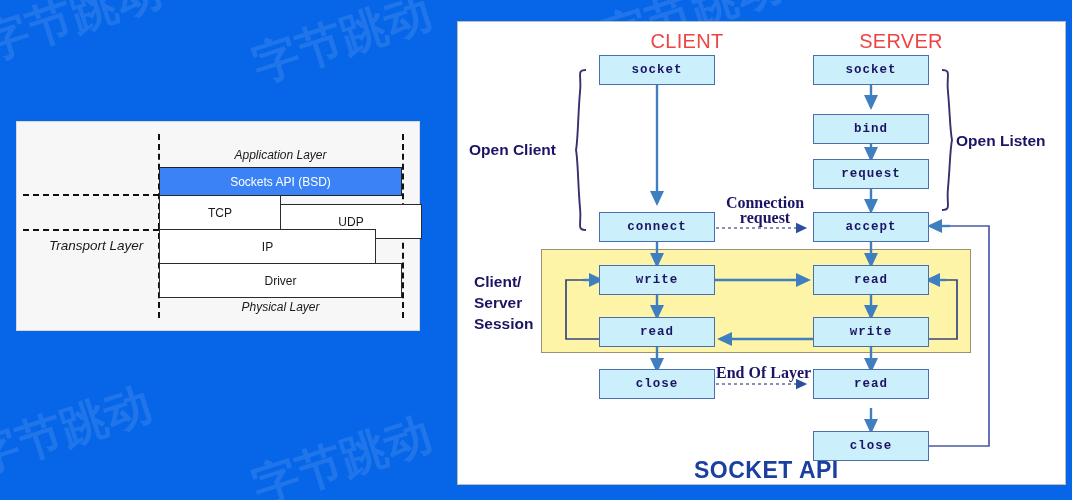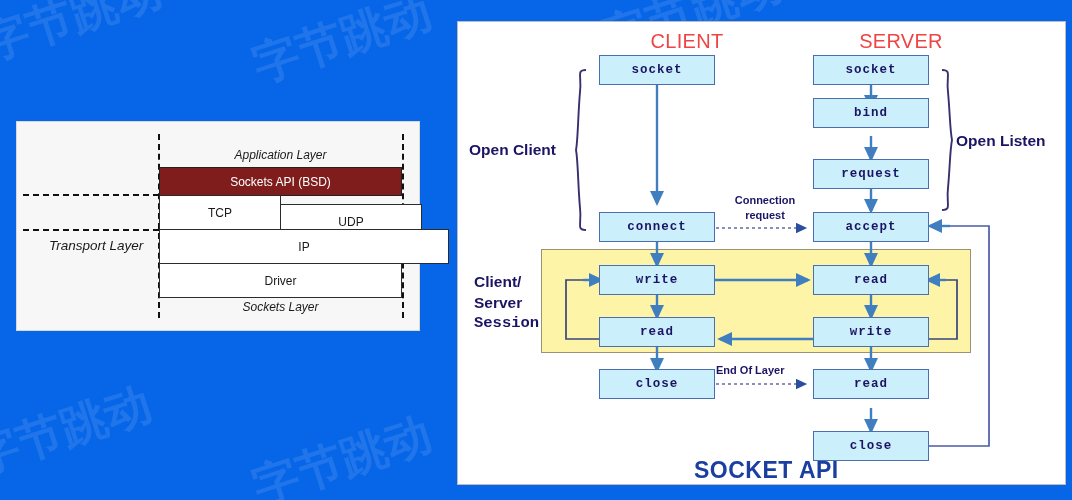--- a/index.html
+++ b/index.html
@@ -66,21 +66,21 @@
     align-items: center;
     justify-content: center;
     font-family: "Liberation Sans", sans-serif;
     color: #1a1a1a;
     background: #ffffff;
     border: 1px solid #2b2b2b;
     font-size: 12px;
   }
   .sbox.nb { border: none; background: transparent; }
   .sbox.dark {
-    background: #7f1d1d;
+    background: #3b82f6;
     color: #ffffff;
     border: 1px solid #222222;
   }
   .sbox.ital { font-style: italic; }
   .s-lab {
     position: absolute;
     font-style: italic;
     font-size: 13.5px;
     color: #1a1a1a;
     display: flex;
@@ -145,21 +145,21 @@
   }
 
   .annot {
     position: absolute;
     font-size: 15.5px;
     font-weight: bold;
     color: #1b1464;
     line-height: 1.12;
     z-index: 8;
   }
-  .annot.small { font-size: 11px; }
+  .annot.small { font-size: 16px; font-family: Liberation Serif, serif; }
 
   .title-api {
     position: absolute;
     font-size: 23px;
     font-weight: bold;
     color: #1b3fa0;
     letter-spacing: 0.5px;
   }
 
   svg.wires { position: absolute; inset: 0; width: 100%; height: 100%; z-index: 4; }
@@ -189,25 +189,25 @@
 
       <div class="s-lab" style="left:32px; top:78px; height:28px;margin-top:31px;">Transport Layer</div>
 
       <div class="sbox nb ital" style="left:142px; top:20px; width:243px; height:26px;">Application Layer</div>
 
       <div class="sbox dark" style="left:142px; top:45px; width:243px; height:29px;">Sockets API (BSD)</div>
 
       <div class="sbox" style="left:142px; top:73px; width:122px; height:35px;">TCP</div>
       <div class="sbox" style="left:263px; top:82px; width:142px; height:35px;">UDP</div>
 
-      <div class="sbox" style="left:142px; top:107px; width:290px; height:35px;">IP</div>
+      <div class="sbox" style="left:142px; top:107px; width:217px; height:35px;">IP</div>
 
       <div class="sbox" style="left:142px; top:141px; width:243px; height:35px;">Driver</div>
 
-      <div class="sbox nb ital" style="left:142px; top:172px; width:243px; height:26px;">Sockets Layer</div>
+      <div class="sbox nb ital" style="left:142px; top:172px; width:243px; height:26px;">Physical Layer</div>
     </div>
   </div>
 
   <div id="flow-panel">
     <div id="flow-inner">
 
       <div class="sessionbox" style="left:83px; top:227px; width:430px; height:104px;"></div>
 
       <svg class="wires" viewBox="0 0 607 462" preserveAspectRatio="none">
         <defs>
@@ -259,38 +259,38 @@
       <div class="hdr" style="left:171px; top:8px; width:116px; text-align:center;">CLIENT</div>
       <div class="hdr" style="left:385px; top:8px; width:116px; text-align:center;">SERVER</div>
 
       <div class="nodebox" style="left:141px; top:33px;">socket</div>
       <div class="nodebox" style="left:141px; top:190px;">connect</div>
       <div class="nodebox" style="left:141px; top:243px;">write</div>
       <div class="nodebox" style="left:141px; top:295px;">read</div>
       <div class="nodebox" style="left:141px; top:347px;">close</div>
 
       <div class="nodebox" style="left:355px; top:33px;">socket</div>
-      <div class="nodebox" style="left:355px; top:76px;">bind</div>
+      <div class="nodebox" style="left:355px; top:92px;">bind</div>
       <div class="nodebox" style="left:355px; top:137px;">request</div>
       <div class="nodebox" style="left:355px; top:190px;">accept</div>
       <div class="nodebox" style="left:355px; top:243px;">read</div>
       <div class="nodebox" style="left:355px; top:295px;">write</div>
       <div class="nodebox" style="left:355px; top:347px;">read</div>
       <div class="nodebox" style="left:355px; top:409px;">close</div>
 
       <div class="annot" style="left:11px; top:119px;">Open Client</div>
 
       <div class="annot" style="left:498px; top:110px;">Open Listen</div>
 
       <div class="annot small" style="left:261px; top:172px; width:92px; text-align:center;">Connection</div>
       <div class="annot small" style="left:261px; top:187px; width:92px; text-align:center;">request</div>
 
       <div class="annot" style="left:16px; top:251px;">Client/</div>
       <div class="annot" style="left:16px; top:272px;">Server</div>
-      <div class="annot" style="left:16px; top:293px;font-family:Liberation Mono, monospace;">Session</div>
+      <div class="annot" style="left:16px; top:293px;">Session</div>
 
       <div class="annot small" style="left:258px; top:342px;">End Of Layer</div>
 
       <div class="title-api" style="left:236px; top:435px;">SOCKET API</div>
     </div>
   </div>
 
 </div>
 
 </body></html>

